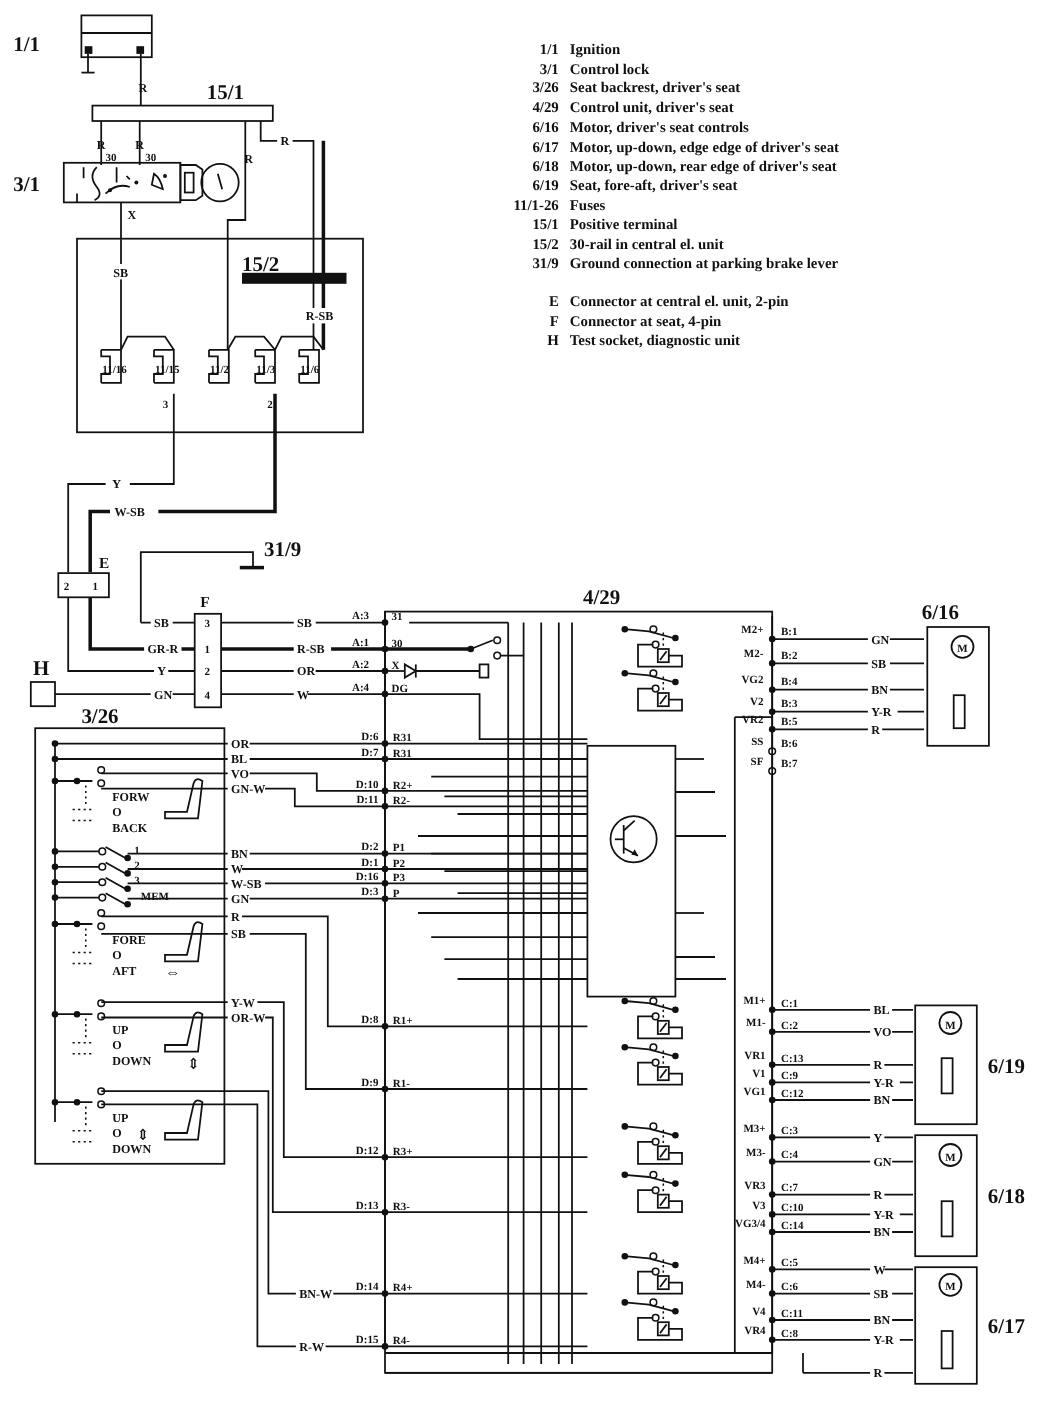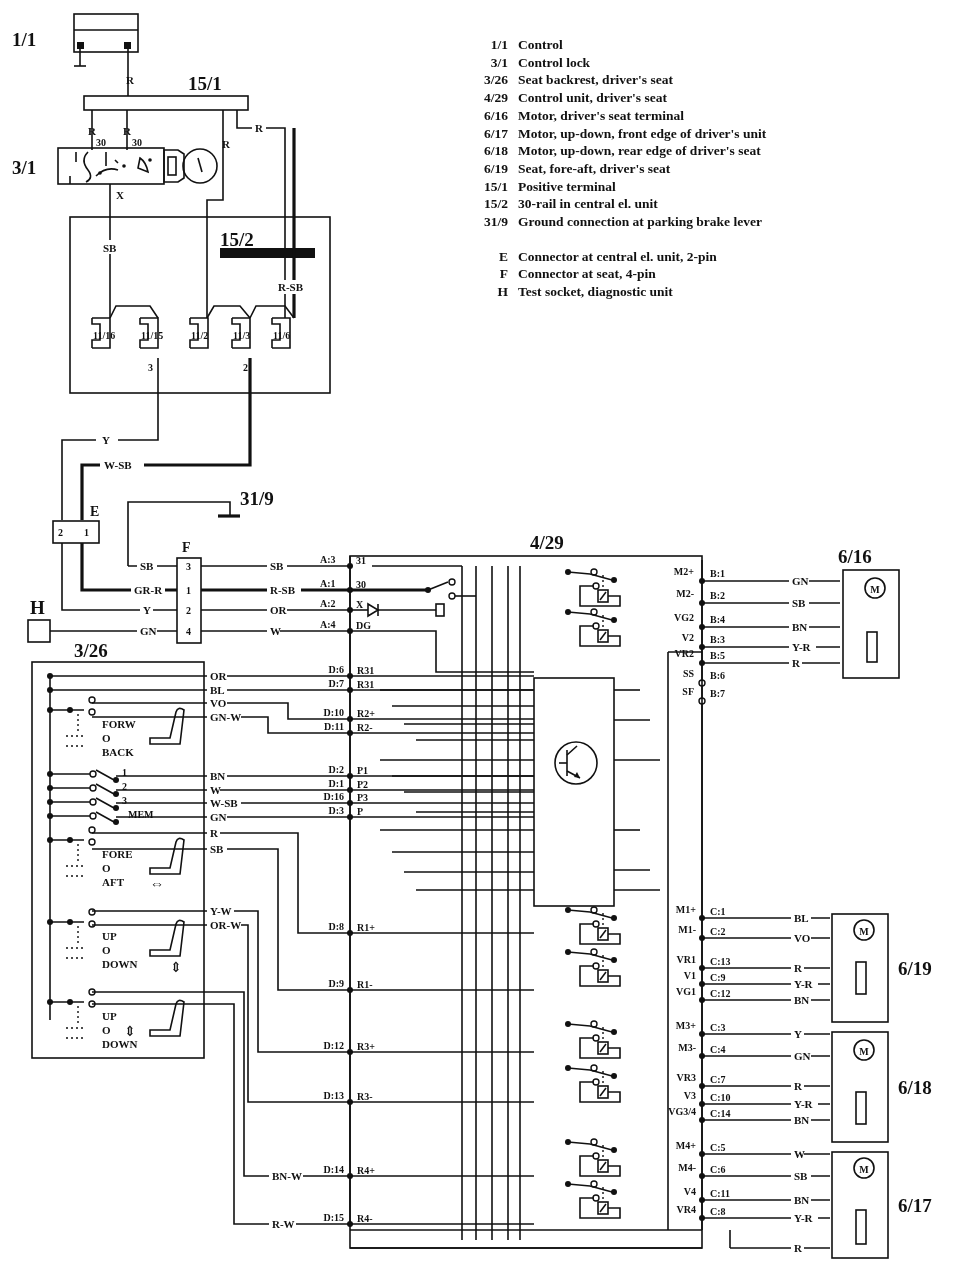--- a/index.html
+++ b/index.html
@@ -20,49 +20,53 @@
   .legend .row{display:flex;}
   .legend .code{width:42px;text-align:right;margin-right:10px;}
   .legend .gap{height:17px;}
 </style>
 </head>
 <body>
 
 <div class="legend" id="legend">
     <div class="row">
       <span class="code">1/1</span>
-      <span>Control</span>
+      <span>Ignition</span>
     </div>
     <div class="row">
       <span class="code">3/1</span>
       <span>Control lock</span>
     </div>
     <div class="row">
       <span class="code">3/26</span>
       <span>Seat backrest, driver's seat</span>
     </div>
     <div class="row">
       <span class="code">4/29</span>
       <span>Control unit, driver's seat</span>
     </div>
     <div class="row">
       <span class="code">6/16</span>
-      <span>Motor, driver's seat terminal</span>
+      <span>Motor, driver's seat controls</span>
     </div>
     <div class="row">
       <span class="code">6/17</span>
-      <span>Motor, up-down, front edge of driver's unit</span>
+      <span>Motor, up-down, edge edge of driver's seat</span>
     </div>
     <div class="row">
       <span class="code">6/18</span>
       <span>Motor, up-down, rear edge of driver's seat</span>
     </div>
     <div class="row">
       <span class="code">6/19</span>
       <span>Seat, fore-aft, driver's seat</span>
+    </div>
+    <div class="row">
+      <span class="code">11/1-26</span>
+      <span>Fuses</span>
     </div>
     <div class="row">
       <span class="code">15/1</span>
       <span>Positive terminal</span>
     </div>
     <div class="row">
       <span class="code">15/2</span>
       <span>30-rail in central el. unit</span>
     </div>
     <div class="row">

